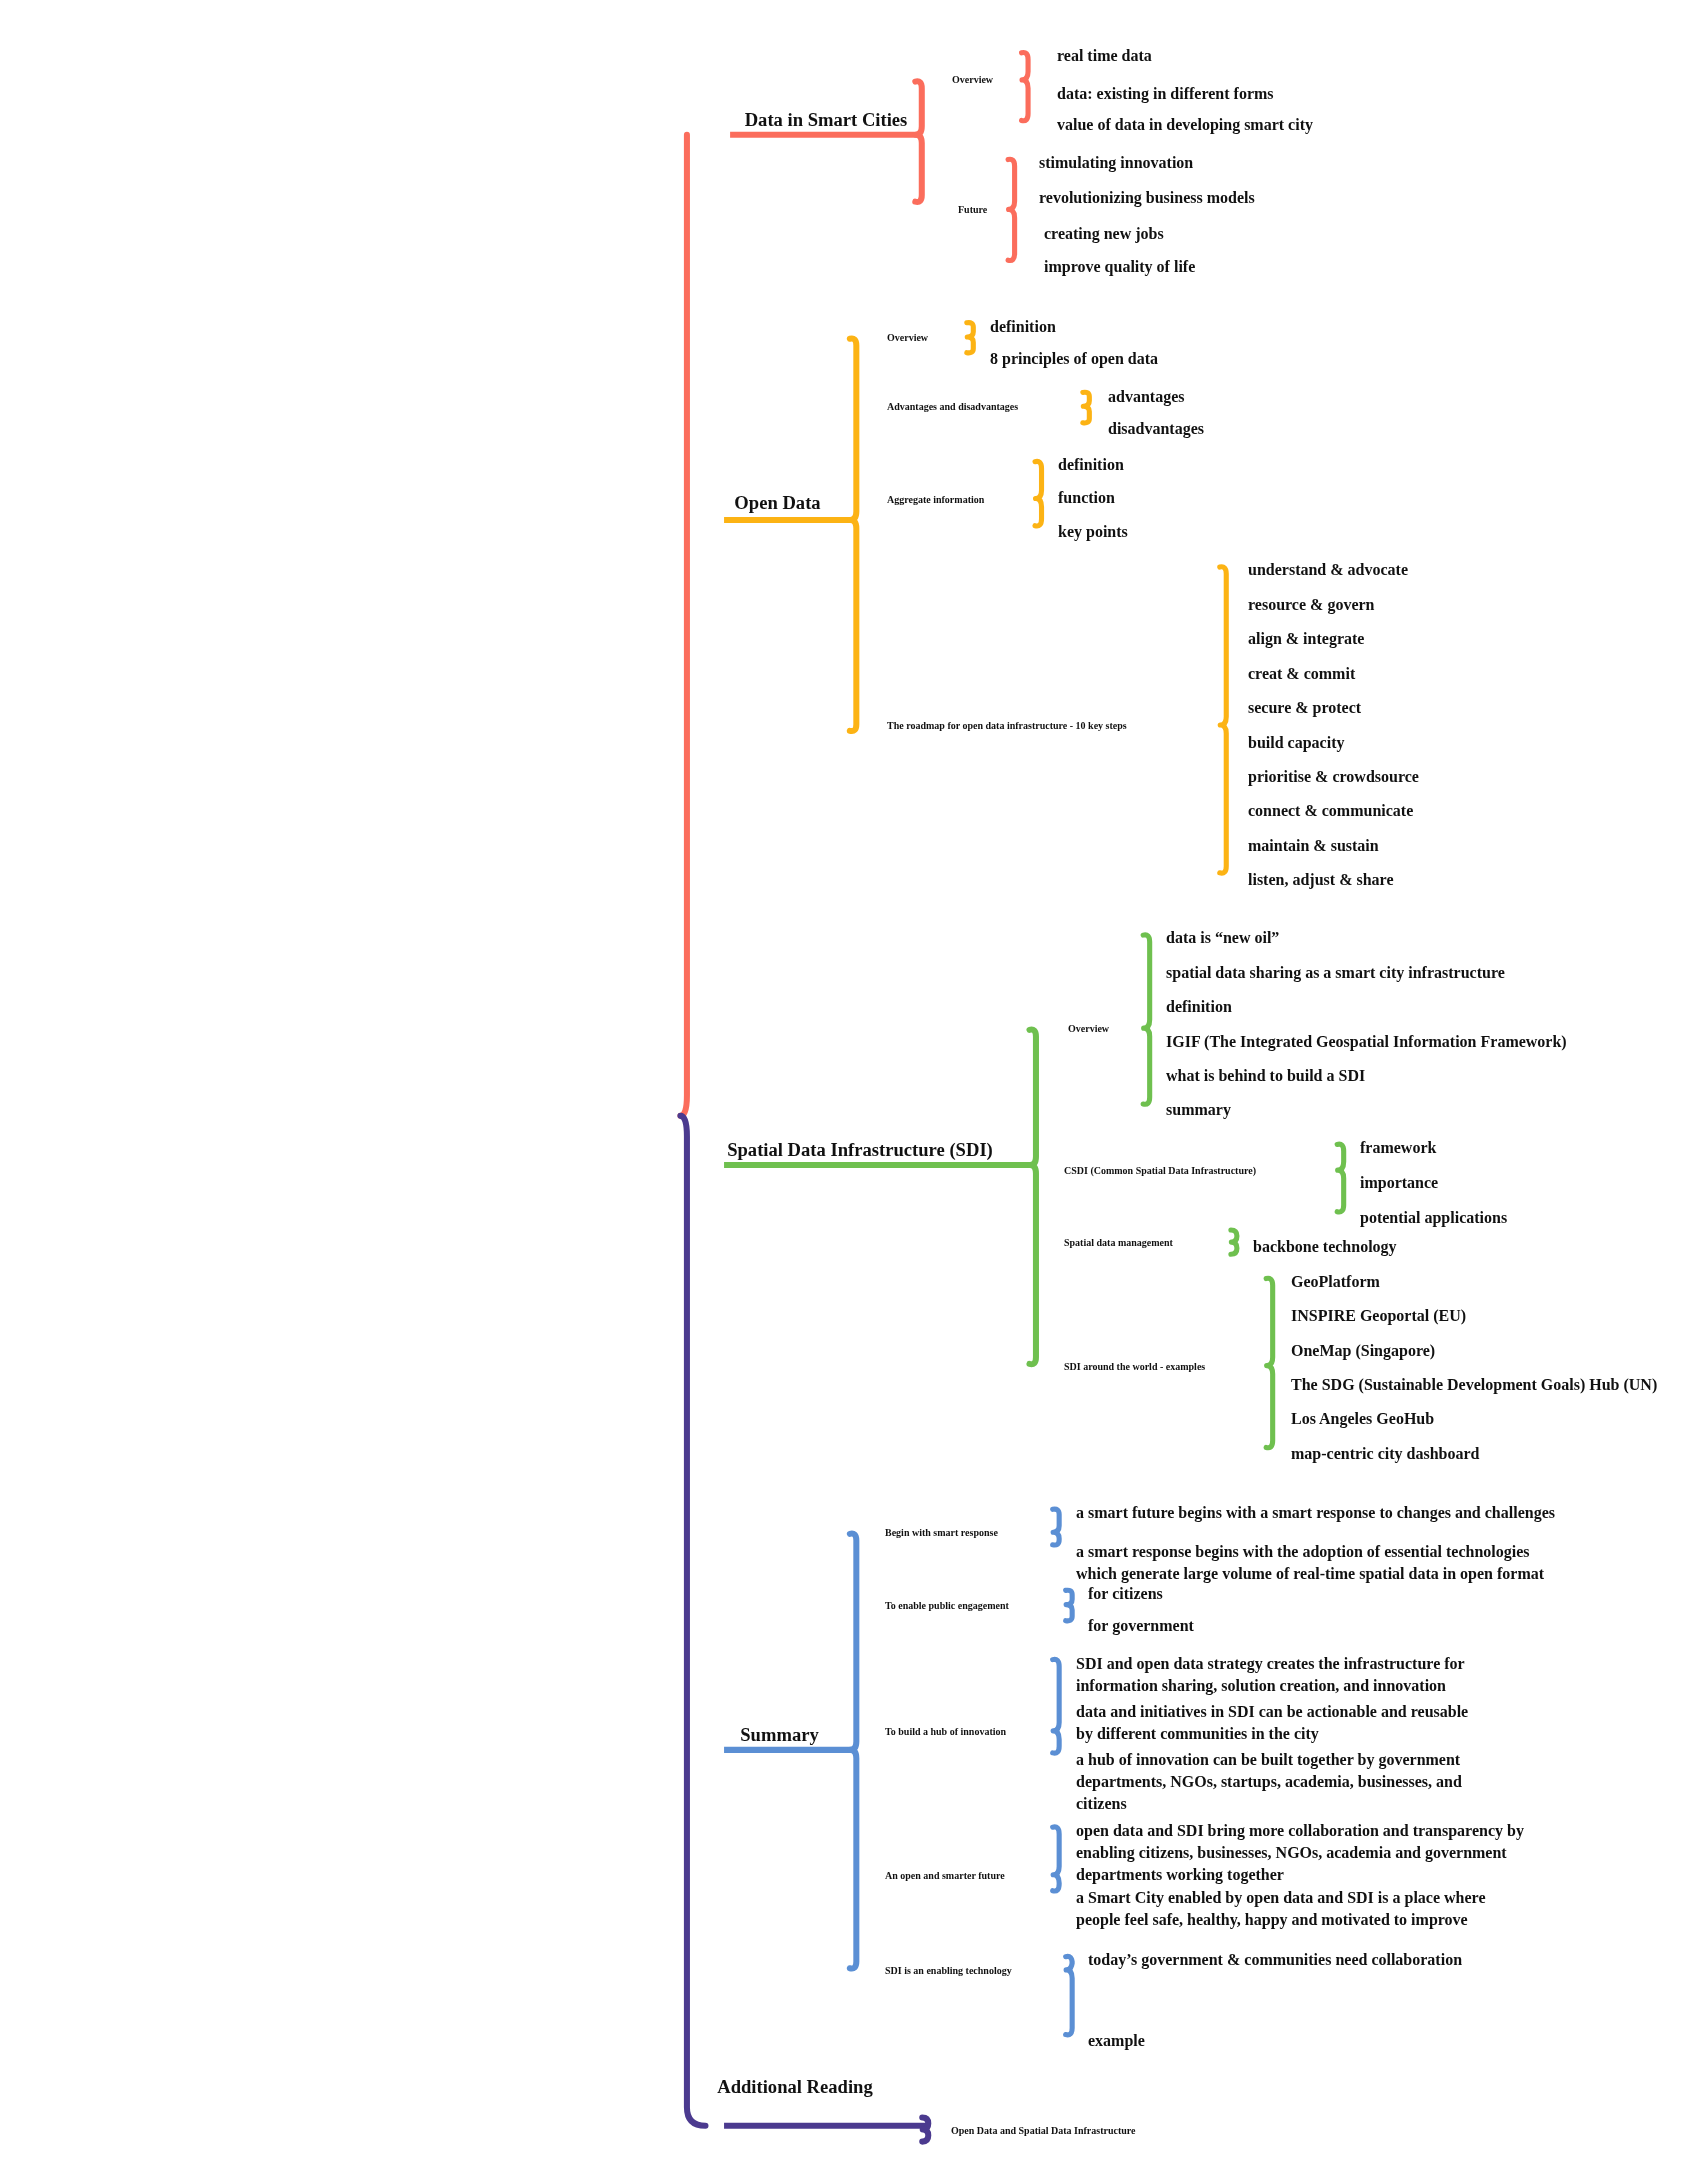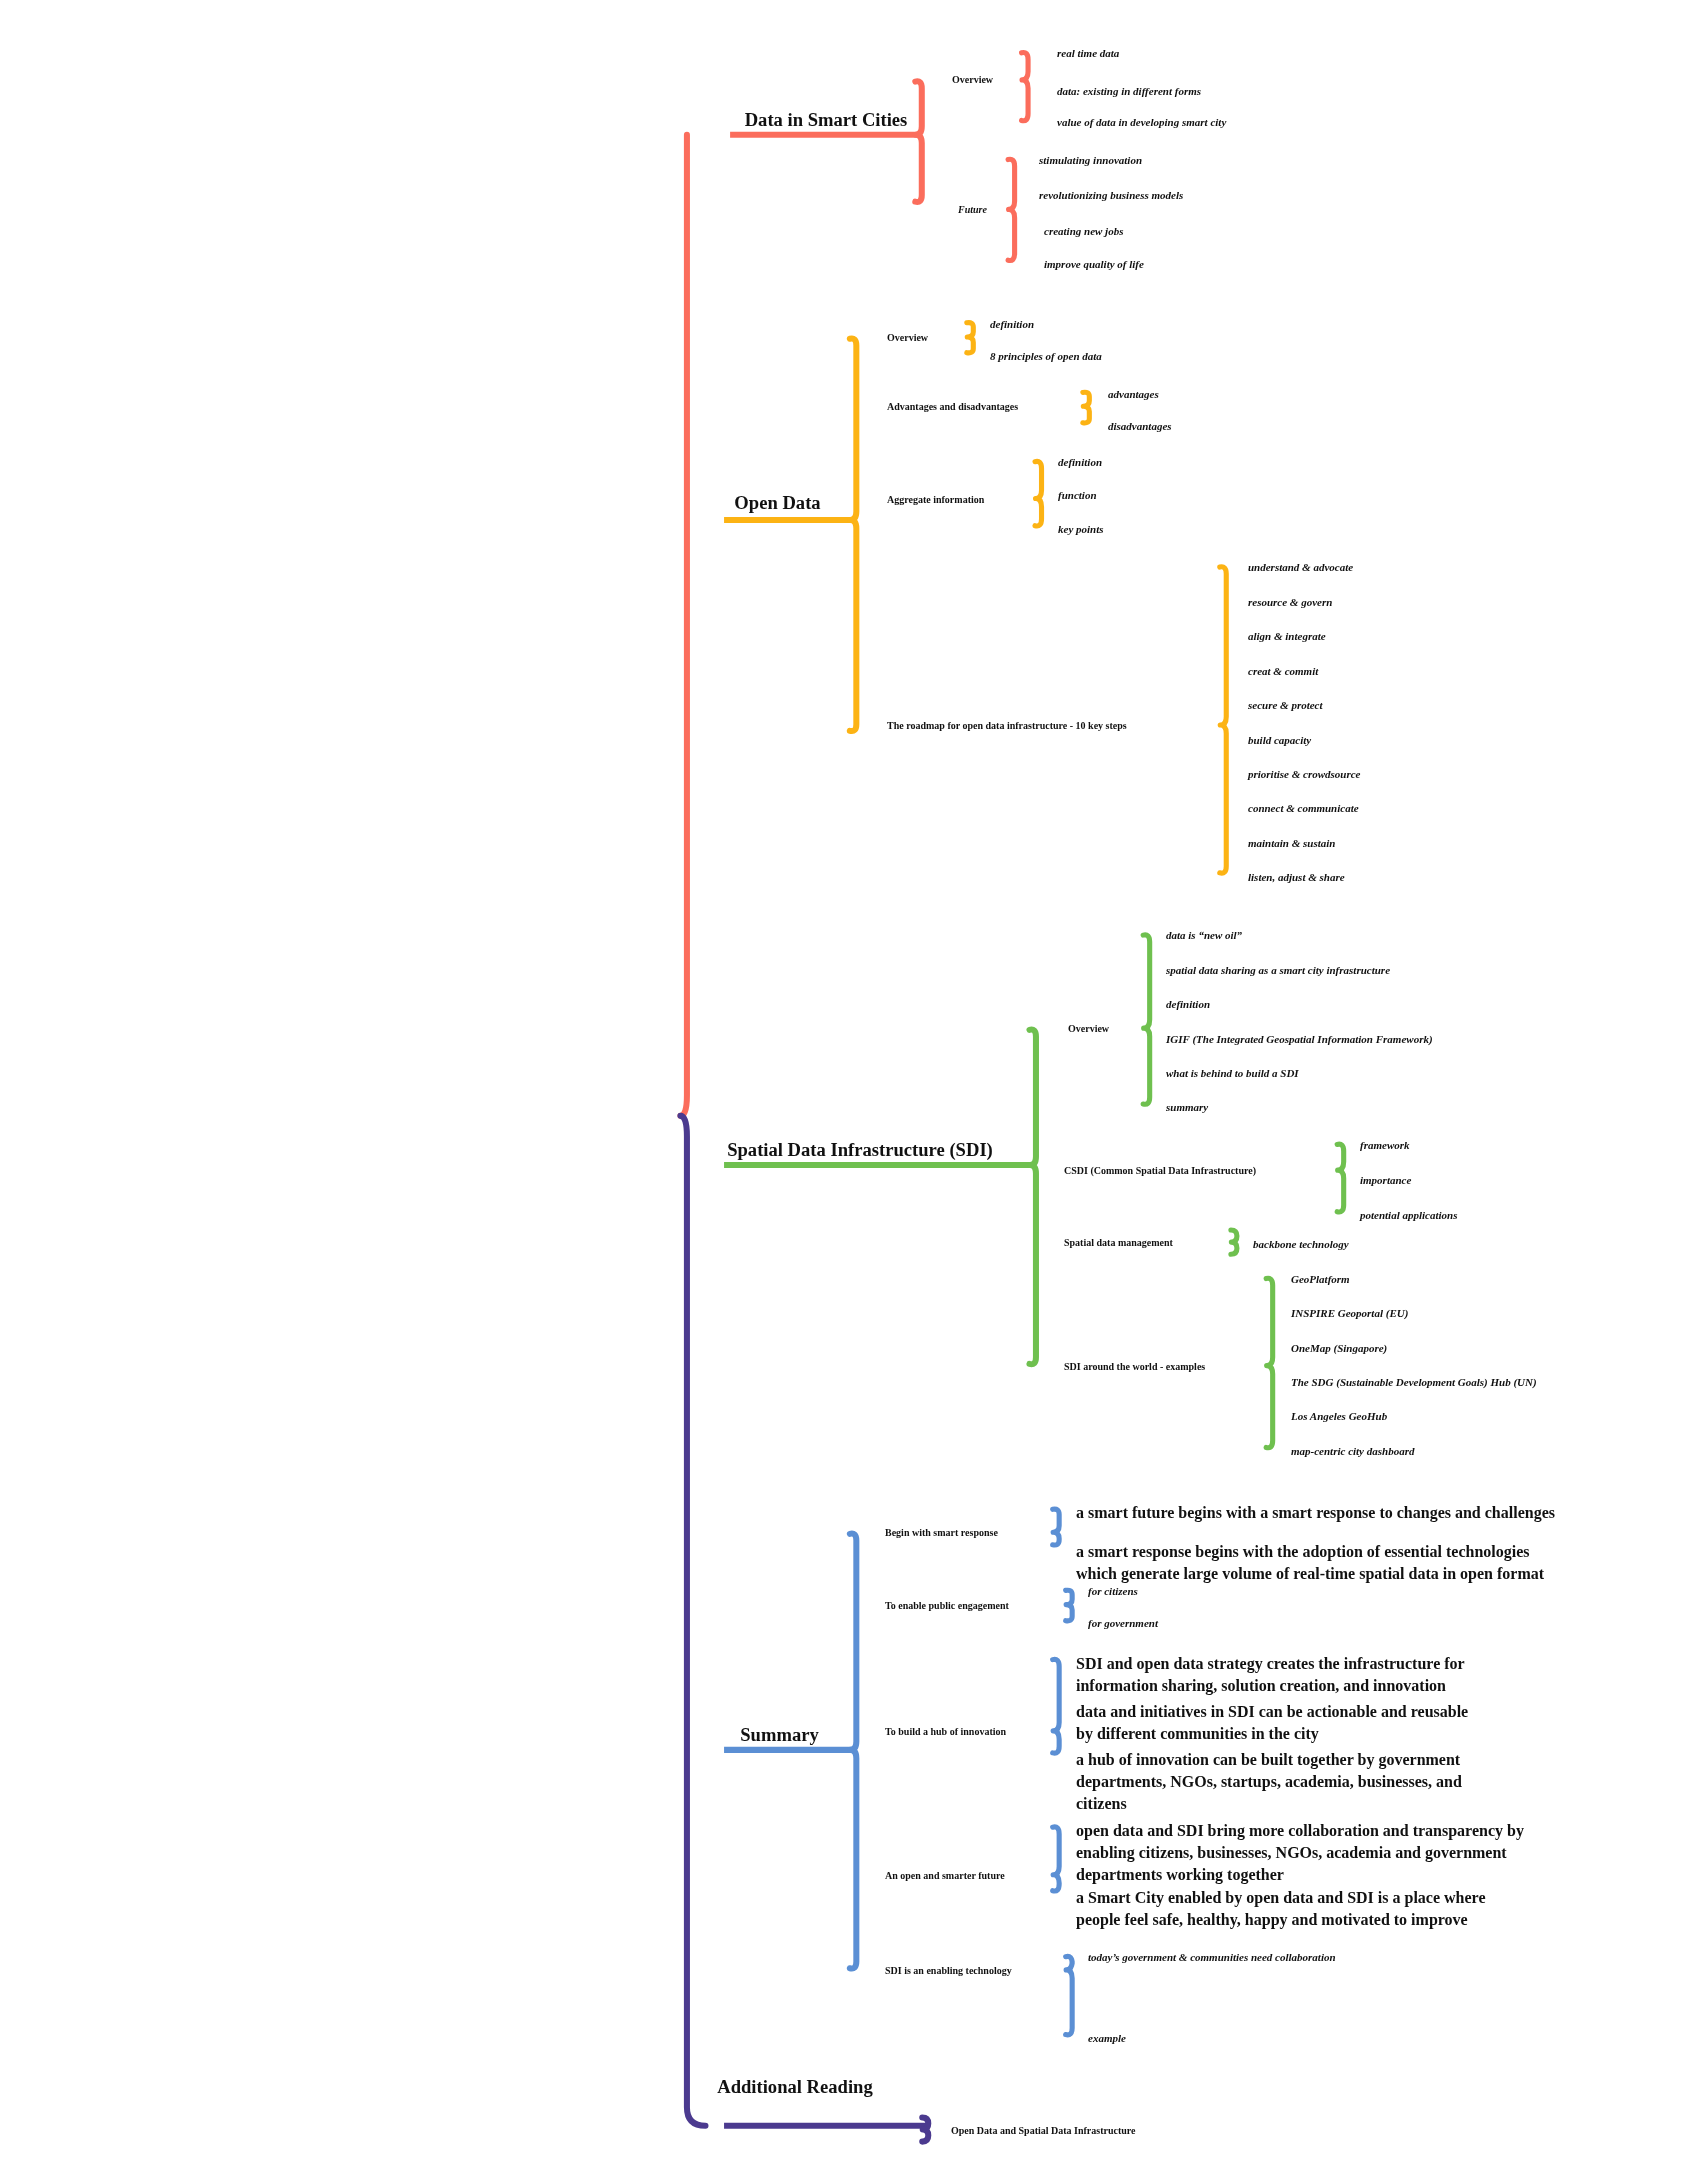--- a/index.html
+++ b/index.html
@@ -15,21 +15,21 @@
 
   
   .root-title{font-size:25px;left:86px;top:1082px;letter-spacing:0.1px;}
 
   
   .branch-title{font-size:18.6px;text-align:center;}
 
   
   .t2{font-size:10px;}
   
-  .t3{font-size:11px;font-style:italic;}
+  .t3{font-size:16px;}
   
   .t3w{font-size:16px;line-height:1.38;}
 </style>
 </head>
 <body>
 
 <div id="stage">
   <svg class="wires" viewBox="0 0 3639 4703" xmlns="http://www.w3.org/2000/svg" id="wires">
       <path d="M 1480 290 L 1480 2360 Q 1480 2404 1466 2404" stroke="#FB6D5C" stroke-width="13" fill="none" stroke-linecap="round" stroke-linejoin="round"></path>
       <path d="M 1466 2404 Q 1480 2404 1480 2448 L 1480 4540 Q 1480 4580 1520 4580" stroke="#4B3A8F" stroke-width="13" fill="none" stroke-linecap="round" stroke-linejoin="round"></path>
@@ -157,21 +157,21 @@
     </svg>
 
 
   <div class="lbl branch-title" style="left:738px;top:108px;width:176px;">Data in Smart Cities</div>
 
   <div class="lbl t2" style="left:952px;top:73px;">Overview</div>
   <div class="lbl t3" style="left:1057px;top:46px;">real time data</div>
   <div class="lbl t3" style="left:1057px;top:84px;">data: existing in different forms</div>
   <div class="lbl t3" style="left:1057px;top:115px;">value of data in developing smart city</div>
 
-  <div class="lbl t2" style="left:958px;top:203px;font-style:italic;">Future</div>
+  <div class="lbl t2" style="left:958px;top:203px;">Future</div>
   <div class="lbl t3" style="left:1039px;top:153px;">stimulating innovation</div>
   <div class="lbl t3" style="left:1039px;top:188px;">revolutionizing business models</div>
   <div class="lbl t3" style="left:1044px;top:224px;">creating new jobs</div>
   <div class="lbl t3" style="left:1044px;top:257px;">improve quality of life</div>
 
   <div class="lbl branch-title" style="left:708px;top:491px;width:139px;">Open Data</div>
 
   <div class="lbl t2" style="left:887px;top:331px;">Overview</div>
   <div class="lbl t3" style="left:990px;top:317px;">definition</div>
   <div class="lbl t3" style="left:990px;top:349px;">8 principles of open data</div>

